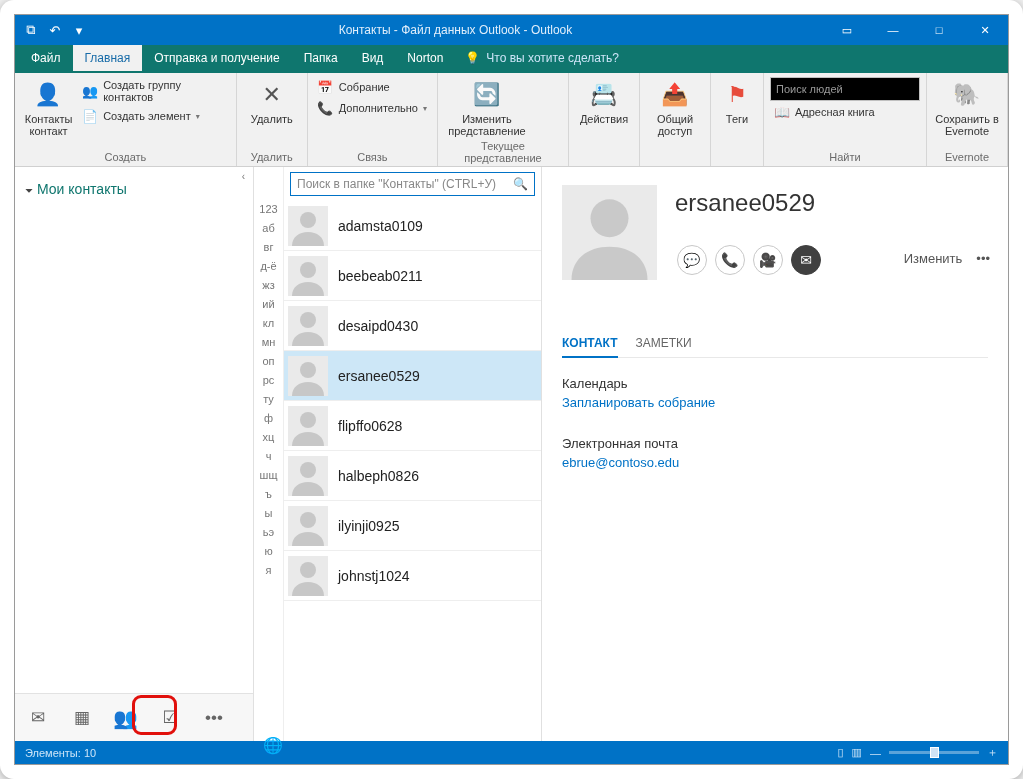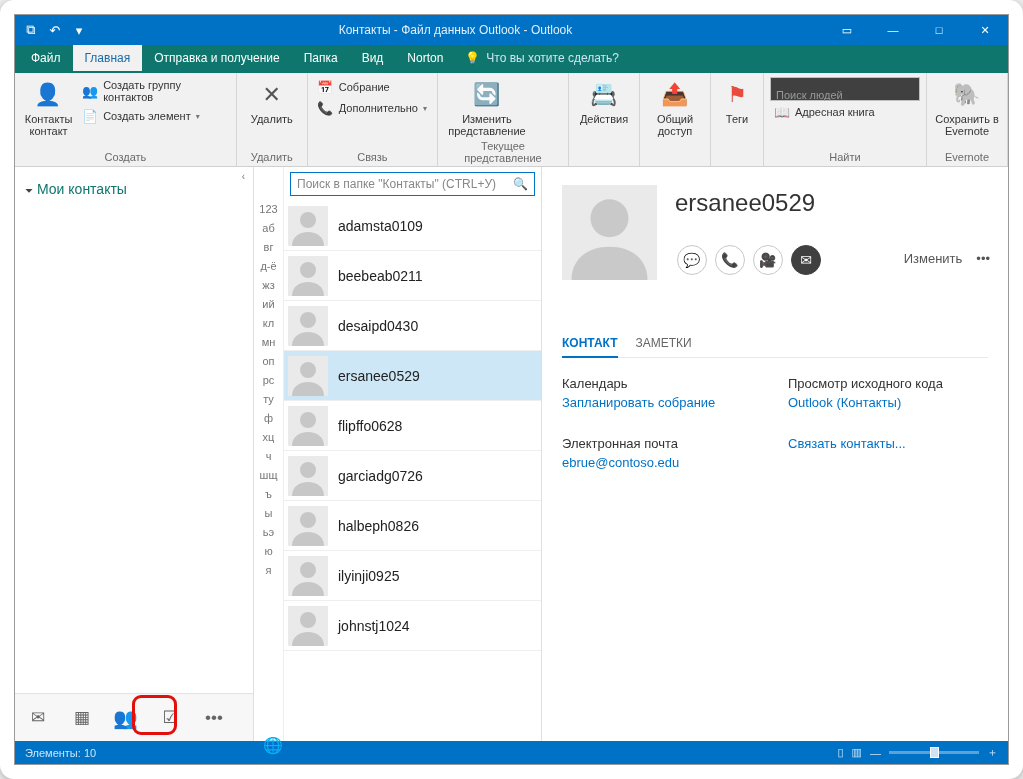--- a/index.html
+++ b/index.html
@@ -19,21 +19,21 @@
 .ribbon { height: 94px; background: #f1f1f1; border-bottom: 1px solid #d0d0d0; display: flex; }
 .rgroup { border-right: 1px solid #d6d6d6; padding: 4px 6px 2px; display: flex; flex-direction: column; justify-content: space-between; }
 .rgroup-label { text-align: center; font-size: 11px; color: #6a6a6a; padding: 1px 0; }
 .rbtns { display: flex; gap: 2px; }
 .rbtn-lg { width: 58px; display: flex; flex-direction: column; align-items: center; justify-content: flex-start; padding: 2px 1px; gap: 2px; }
 .rbtn-lg .ic { width: 32px; height: 32px; display: flex; align-items: center; justify-content: center; font-size: 22px; color: #0072c6; }
 .rbtn-lg .lbl { font-size: 11px; text-align: center; line-height: 1.1; color: #333; }
 .sm-col { display: flex; flex-direction: column; gap: 1px; }
 .rbtn-sm { display: flex; align-items: center; gap: 5px; padding: 2px 4px; font-size: 11px; color: #333; }
 .rbtn-sm .ic { width: 16px; height: 16px; font-size: 13px; color: #0072c6; display: flex; align-items: center; justify-content: center; }
-.search-ppl { width: 150px; height: 21px; border: 1px solid #c0c0c0; background: #404040; padding: 11px 5px; font-size: 11px; color: #999; display:flex; align-items:flex-start; }
+.search-ppl { width: 150px; height: 21px; border: 1px solid #c0c0c0; background: #000000; padding: 11px 5px; font-size: 11px; color: #999; display:flex; align-items:center; }
 .body { flex: 1; display: flex; min-height: 0; }
 .leftpane { width: 239px; border-right: 1px solid #e0e0e0; display: flex; flex-direction: column; position: relative; }
 .left-top { flex: 0 0 auto; padding: 8px 10px 0; }
 .collapse { position:absolute; top:4px; right:8px; font-size:10px; color:#777; }
 .mych { font-size: 14px; color: #0f766e; padding: 6px 0; }
 .mych::before { content:"⏷"; font-size:10px; margin-right:4px; color:#444; transform: rotate(0); display:inline-block; }
 .folder { padding: 6px 14px; font-size: 13px; background: #e6e6e6; color:#333; margin: 2px 0 0 0; }
 .navbar { position:absolute; bottom:0; left:0; right:0; height: 48px; border-top: 1px solid #e2e2e2; background:#f7f7f7; display:flex; align-items:center; padding: 0 8px; gap: 14px; }
 .nav-ic { width: 30px; height: 30px; display:flex; align-items:center; justify-content:center; color:#666; font-size:17px; }
 .nav-ic.hi { color:#0072c6; font-size:20px; }
@@ -302,29 +302,20 @@
                 </div>
                 <div class="nm">flipffo0628</div>
               </div>
               <div class="crow">
                 <div class="av">
                   <svg class="person" viewBox="0 0 40 40">
                     <circle cx="20" cy="14" r="8" fill="currentColor"></circle>
                     <path d="M4 40c0-9 7-14 16-14s16 5 16 14z" fill="currentColor"></path>
                   </svg>
                 </div>
-                <div class="nm">garciadg0726</div>
-              </div>
-              <div class="crow">
-                <div class="av">
-                  <svg class="person" viewBox="0 0 40 40">
-                    <circle cx="20" cy="14" r="8" fill="currentColor"></circle>
-                    <path d="M4 40c0-9 7-14 16-14s16 5 16 14z" fill="currentColor"></path>
-                  </svg>
-                </div>
                 <div class="nm">halbeph0826</div>
               </div>
               <div class="crow">
                 <div class="av">
                   <svg class="person" viewBox="0 0 40 40">
                     <circle cx="20" cy="14" r="8" fill="currentColor"></circle>
                     <path d="M4 40c0-9 7-14 16-14s16 5 16 14z" fill="currentColor"></path>
                   </svg>
                 </div>
                 <div class="nm">ilyinji0925</div>
@@ -368,29 +359,20 @@
       </div>
       <div class="dbody">
         <div class="dcol dcol2">
           <div class="item">
             <h4>Календарь</h4>
             <div class="link">Запланировать собрание</div>
           </div>
           <div class="item" style="margin-top:26px">
             <h4>Электронная почта</h4>
             <div class="link">ebrue@contoso.edu</div>
-          </div>
-        </div>
-        <div class="dcol dcol2">
-          <div class="item">
-            <h4>Просмотр исходного кода</h4>
-            <div class="link">Outlook (Контакты)</div>
-          </div>
-          <div class="item" style="margin-top:26px">
-            <div class="link">Связать контакты...</div>
           </div>
         </div>
       </div>
     </div>
   </div>
 
   <span class="leftfoot-ico">🌐</span>
 
   <div class="statusbar">
     <span>Элементы: 10</span>

